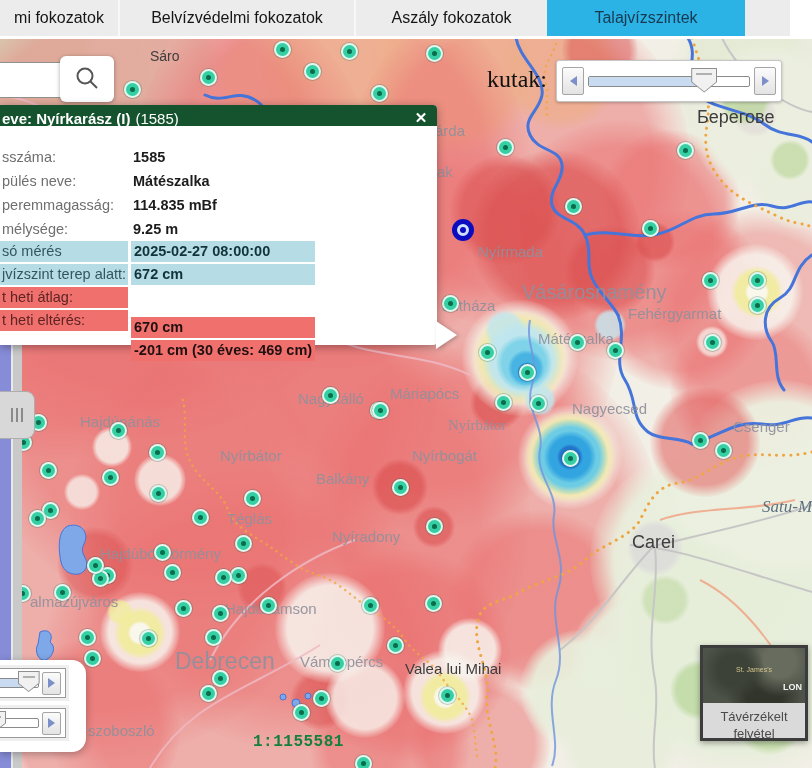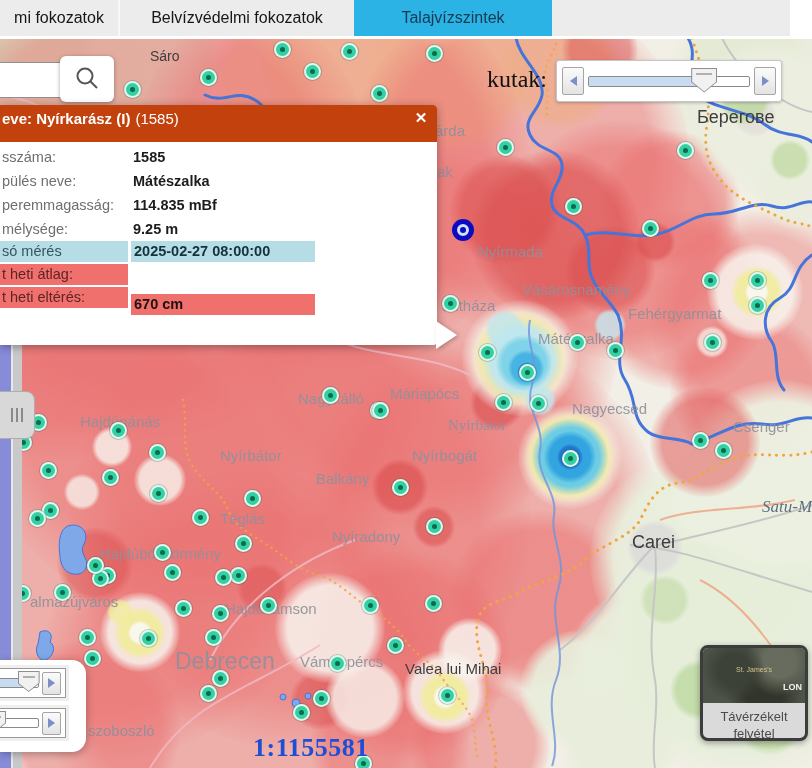--- a/index.html
+++ b/index.html
@@ -38,21 +38,21 @@
   
   .search-input{position:absolute;left:-8px;top:62px;width:61px;height:34px;border:1px solid #8f8f8f;
                 background:#fff;z-index:12;font-size:15px;padding:0 4px;border-radius:2px;}
   .search-btn{position:absolute;left:60px;top:56px;width:54px;height:46px;background:#fff;
               border:none;border-radius:6px;box-shadow:0 1px 4px rgba(0,0,0,.35);z-index:12;
               display:flex;align-items:center;justify-content:center;cursor:pointer;}
 
   
   .popup{position:absolute;left:0;top:105px;width:437px;height:240px;background:#fff;
          z-index:14;box-shadow:0 2px 10px rgba(0,0,0,.35);border-radius:0 4px 4px 0;}
-  .phead{position:absolute;left:0;top:0;width:437px;height:37px;background:#c2410c;color:#fff;
+  .phead{position:absolute;left:0;top:0;width:437px;height:21px;background:#14532d;color:#fff;
          font-size:15px;line-height:27px;border-radius:0 4px 0 0;}
   .phead b{font-weight:bold;margin-left:2px;}
   .phead .suffix{font-weight:normal;margin-left:5px;}
   .pclose{position:absolute;right:7px;top:4px;width:18px;height:18px;color:#fff;font-size:15px;
           line-height:18px;text-align:center;cursor:pointer;font-weight:bold;}
   .pbody{position:absolute;left:0;top:27px;width:437px;height:213px;padding-top:13px;
          font-size:14.5px;}
   .prow{position:relative;height:24px;line-height:24px;}
   .plabel{position:absolute;left:2px;color:#6f6f6f;}
   .pvalue{position:absolute;left:133px;color:#1c1c1c;font-weight:bold;}
@@ -104,34 +104,34 @@
   .mini-slider{position:absolute;left:-26px;width:92px;height:30px;background:#fff;
                border:1px solid #9a9a9a;box-shadow:0 0 0 3px #efefef;display:flex;
                align-items:center;padding:0 4px;box-sizing:border-box;}
   .mini-slider .sl-track{height:8px;margin:0 3px;}
   .mini-slider .sl-thumb{width:22px;height:21px;top:-8px;}
   .mini-slider .sl-btn{width:17px;height:21px;}
   .ms1{top:8px;} .ms2{top:48px;}
 
   
   .layersw{position:absolute;left:700px;top:645px;width:108px;height:96px;border:3px solid #3c3c3c;
-           border-radius:8px;overflow:hidden;background:#dadada;z-index:12;box-sizing:border-box;
+           border-radius:0;overflow:hidden;background:#dadada;z-index:12;box-sizing:border-box;
            box-shadow:0 2px 6px rgba(0,0,0,.35);cursor:pointer;}
   .lsw-img{position:relative;width:100%;height:55px;
            background:radial-gradient(circle at 30% 40%,#3d4238 0 20%,transparent 40%),
                       radial-gradient(circle at 75% 25%,#676c5e 0 18%,transparent 40%),
                       radial-gradient(circle at 60% 80%,#31352c 0 25%,transparent 50%),
                       #4e5349;}
   .lsw-lbl1{position:absolute;left:0;right:0;top:18px;text-align:center;font-size:7px;color:#d2c48c;}
   .lsw-lbl2{position:absolute;right:3px;top:34px;font-size:9px;color:#f2f2f2;font-weight:bold;}
   .lsw-cap{padding-top:5px;text-align:center;font-size:13px;line-height:17px;color:#4a4a4a;}
 
   
-  .scale-text{position:absolute;left:253px;top:733px;font-family:Liberation Serif, serif;
-              font-weight:bold;font-size:26px;color:#1d4ed8;z-index:12;letter-spacing:.5px;}
+  .scale-text{position:absolute;left:253px;top:733px;font-family:Liberation Mono, monospace;
+              font-weight:bold;font-size:16px;color:#15803d;z-index:12;letter-spacing:.5px;}
 </style>
 </head>
 <body>
 
 <div id="stage">
 
   <div class="map">
     <div class="maplayer" id="blobs">
         <div class="blob" style="left: -50px; top: -30px; height: 220px; width: 220px; background: radial-gradient(circle, rgb(207, 227, 192) 0px, rgb(207, 227, 192) 55%, transparent 72%); opacity: 0.9;"></div>
         <div class="blob" style="left: 80px; top: -10px; height: 140px; width: 140px; background: radial-gradient(circle, rgb(219, 234, 208) 0px, rgb(219, 234, 208) 55%, transparent 72%); opacity: 0.85;"></div>
@@ -276,34 +276,34 @@
         <path d="M558,38 C554,56 540,66 546,84 C550,96 544,106 548,118"></path>
       </g>
     </svg>
 
     <div class="maplayer" id="towns">
         <span class="town dk" style="left: 150px; top: 48px; font-size: 14px;">Sáro</span>
         <span class="town gy" style="left: 420px; top: 122px; font-size: 15px;">svárda</span>
         <span class="town gy" style="left: 437px; top: 163px; font-size: 15px;">ak</span>
         <span class="town dk" style="left: 697px; top: 107px; font-size: 18px;">Берегове</span>
         <span class="town gy" style="left: 478px; top: 243px; font-size: 15px;">Nyírmada</span>
-        <span class="town gy" style="left: 522px; top: 281px; font-size: 15px;">Vásárosnamény</span>
+        <span class="town gy" style="left: 522px; top: 281px; font-size: 20px;">Vásárosnamény</span>
         <span class="town gy" style="left: 442px; top: 297px; font-size: 15px;">ántháza</span>
         <span class="town gy" style="left: 628px; top: 305px; font-size: 15px;">Fehérgyarmat</span>
         <span class="town gy" style="left: 538px; top: 330px; font-size: 15px;">Mátészalka</span>
         <span class="town gy" style="left: 298px; top: 390px; font-size: 15px;">Nagykálló</span>
         <span class="town gy" style="left: 390px; top: 385px; font-size: 15px;">Máriapócs</span>
         <span class="town gy" style="left: 448px; top: 417px; font-size: 15px; font-family: Liberation Serif, serif;">Nyírbátor</span>
         <span class="town gy" style="left: 412px; top: 447px; font-size: 15px;">Nyírbogát</span>
         <span class="town gy" style="left: 572px; top: 400px; font-size: 15px;">Nagyecsed</span>
         <span class="town gy" style="left: 733px; top: 418px; font-size: 15px;">Csenger</span>
         <span class="town gy" style="left: 316px; top: 470px; font-size: 15px;">Balkány</span>
         <span class="town gy" style="left: 80px; top: 413px; font-size: 15px;">Hajdúnánás</span>
         <span class="town gy" style="left: 220px; top: 447px; font-size: 15px;">Nyírbátor</span>
-        <span class="town gy" style="left: 220px; top: 510px; font-size: 15px;">Téglás</span>
+        <span class="town gy" style="left: 227px; top: 510px; font-size: 15px;">Téglás</span>
         <span class="town gy" style="left: 332px; top: 528px; font-size: 15px;">Nyíradony</span>
         <span class="town gy" style="left: 100px; top: 545px; font-size: 15px;">Hajdúböszörmény</span>
         <span class="town gy" style="left: 30px; top: 593px; font-size: 15px;">almazújváros</span>
         <span class="town gy" style="left: 225px; top: 600px; font-size: 15px;">Hajdúsámson</span>
         <span class="town gy" style="left: 175px; top: 648px; font-size: 23px;">Debrecen</span>
         <span class="town gy" style="left: 300px; top: 653px; font-size: 15px;">Vámospércs</span>
         <span class="town dk" style="left: 405px; top: 660px; font-size: 15px;">Valea lui Mihai</span>
         <span class="town dk" style="left: 632px; top: 532px; font-size: 18px;">Carei</span>
         <span class="town it" style="left: 762px; top: 497px; font-size: 17px;">Satu-M</span>
         <span class="town gy" style="left: 88px; top: 722px; font-size: 15px;">szoboszló</span>
@@ -380,20 +380,21 @@
         <div class="well" style="left: 87px; top: 557px;"></div>
       </div>
     <div class="maplayer">
       <div class="sel-marker" id="selmk" style="left: 452px; top: 219px;"></div>
     </div>
   </div>
 
   <div class="tabbar">
     <div class="tab" style="width:118px">mi fokozatok</div>
     <div class="tab sep" style="width:234px">Belvízvédelmi fokozatok</div>
+    <div class="tab sep" style="width:191px">Aszály fokozatok</div>
     <div class="tab active" style="width:198px">Talajvízszintek</div>
     <div class="tab-fill"></div>
     <div class="tab-end"></div>
   </div>
 
   <input class="search-input" type="text" value="" style="">
   <button class="search-btn">
     <span>
       <svg width="26" height="26" viewBox="0 0 26 26">
         <circle cx="11" cy="11" r="7.5" fill="none" stroke="#555" stroke-width="2"></circle>
@@ -421,26 +422,31 @@
         <span class="pvalue">114.835 mBf</span>
       </div>
       <div class="prow">
         <span class="plabel">mélysége:</span>
         <span class="pvalue">9.25 m</span>
       </div>
       <div class="crow blue">
         <span class="plabel">só mérés időpontja:</span>
         <span class="pvalue">2025-02-27 08:00:00</span>
       </div>
+      <div class="crow blue">
+        <span class="plabel">jvízszint terep alatt:</span>
+        <span class="pvalue">672 cm</span>
+      </div>
       <div class="crow red">
         <span class="plabel">t heti átlag:</span>
         <span class="pvalue">670 cm</span>
       </div>
       <div class="crow red">
         <span class="plabel">t heti eltérés:</span>
+        <span class="pvalue">-201 cm (30 éves: 469 cm)</span>
       </div>
     </div>
     <div class="parrow"></div>
   </div>
 
   <span class="kutak-label">kutak:</span>
   <div class="slider-box">
     <div class="sl-btn">
         <span class="arr-l"></span>
       </div>

